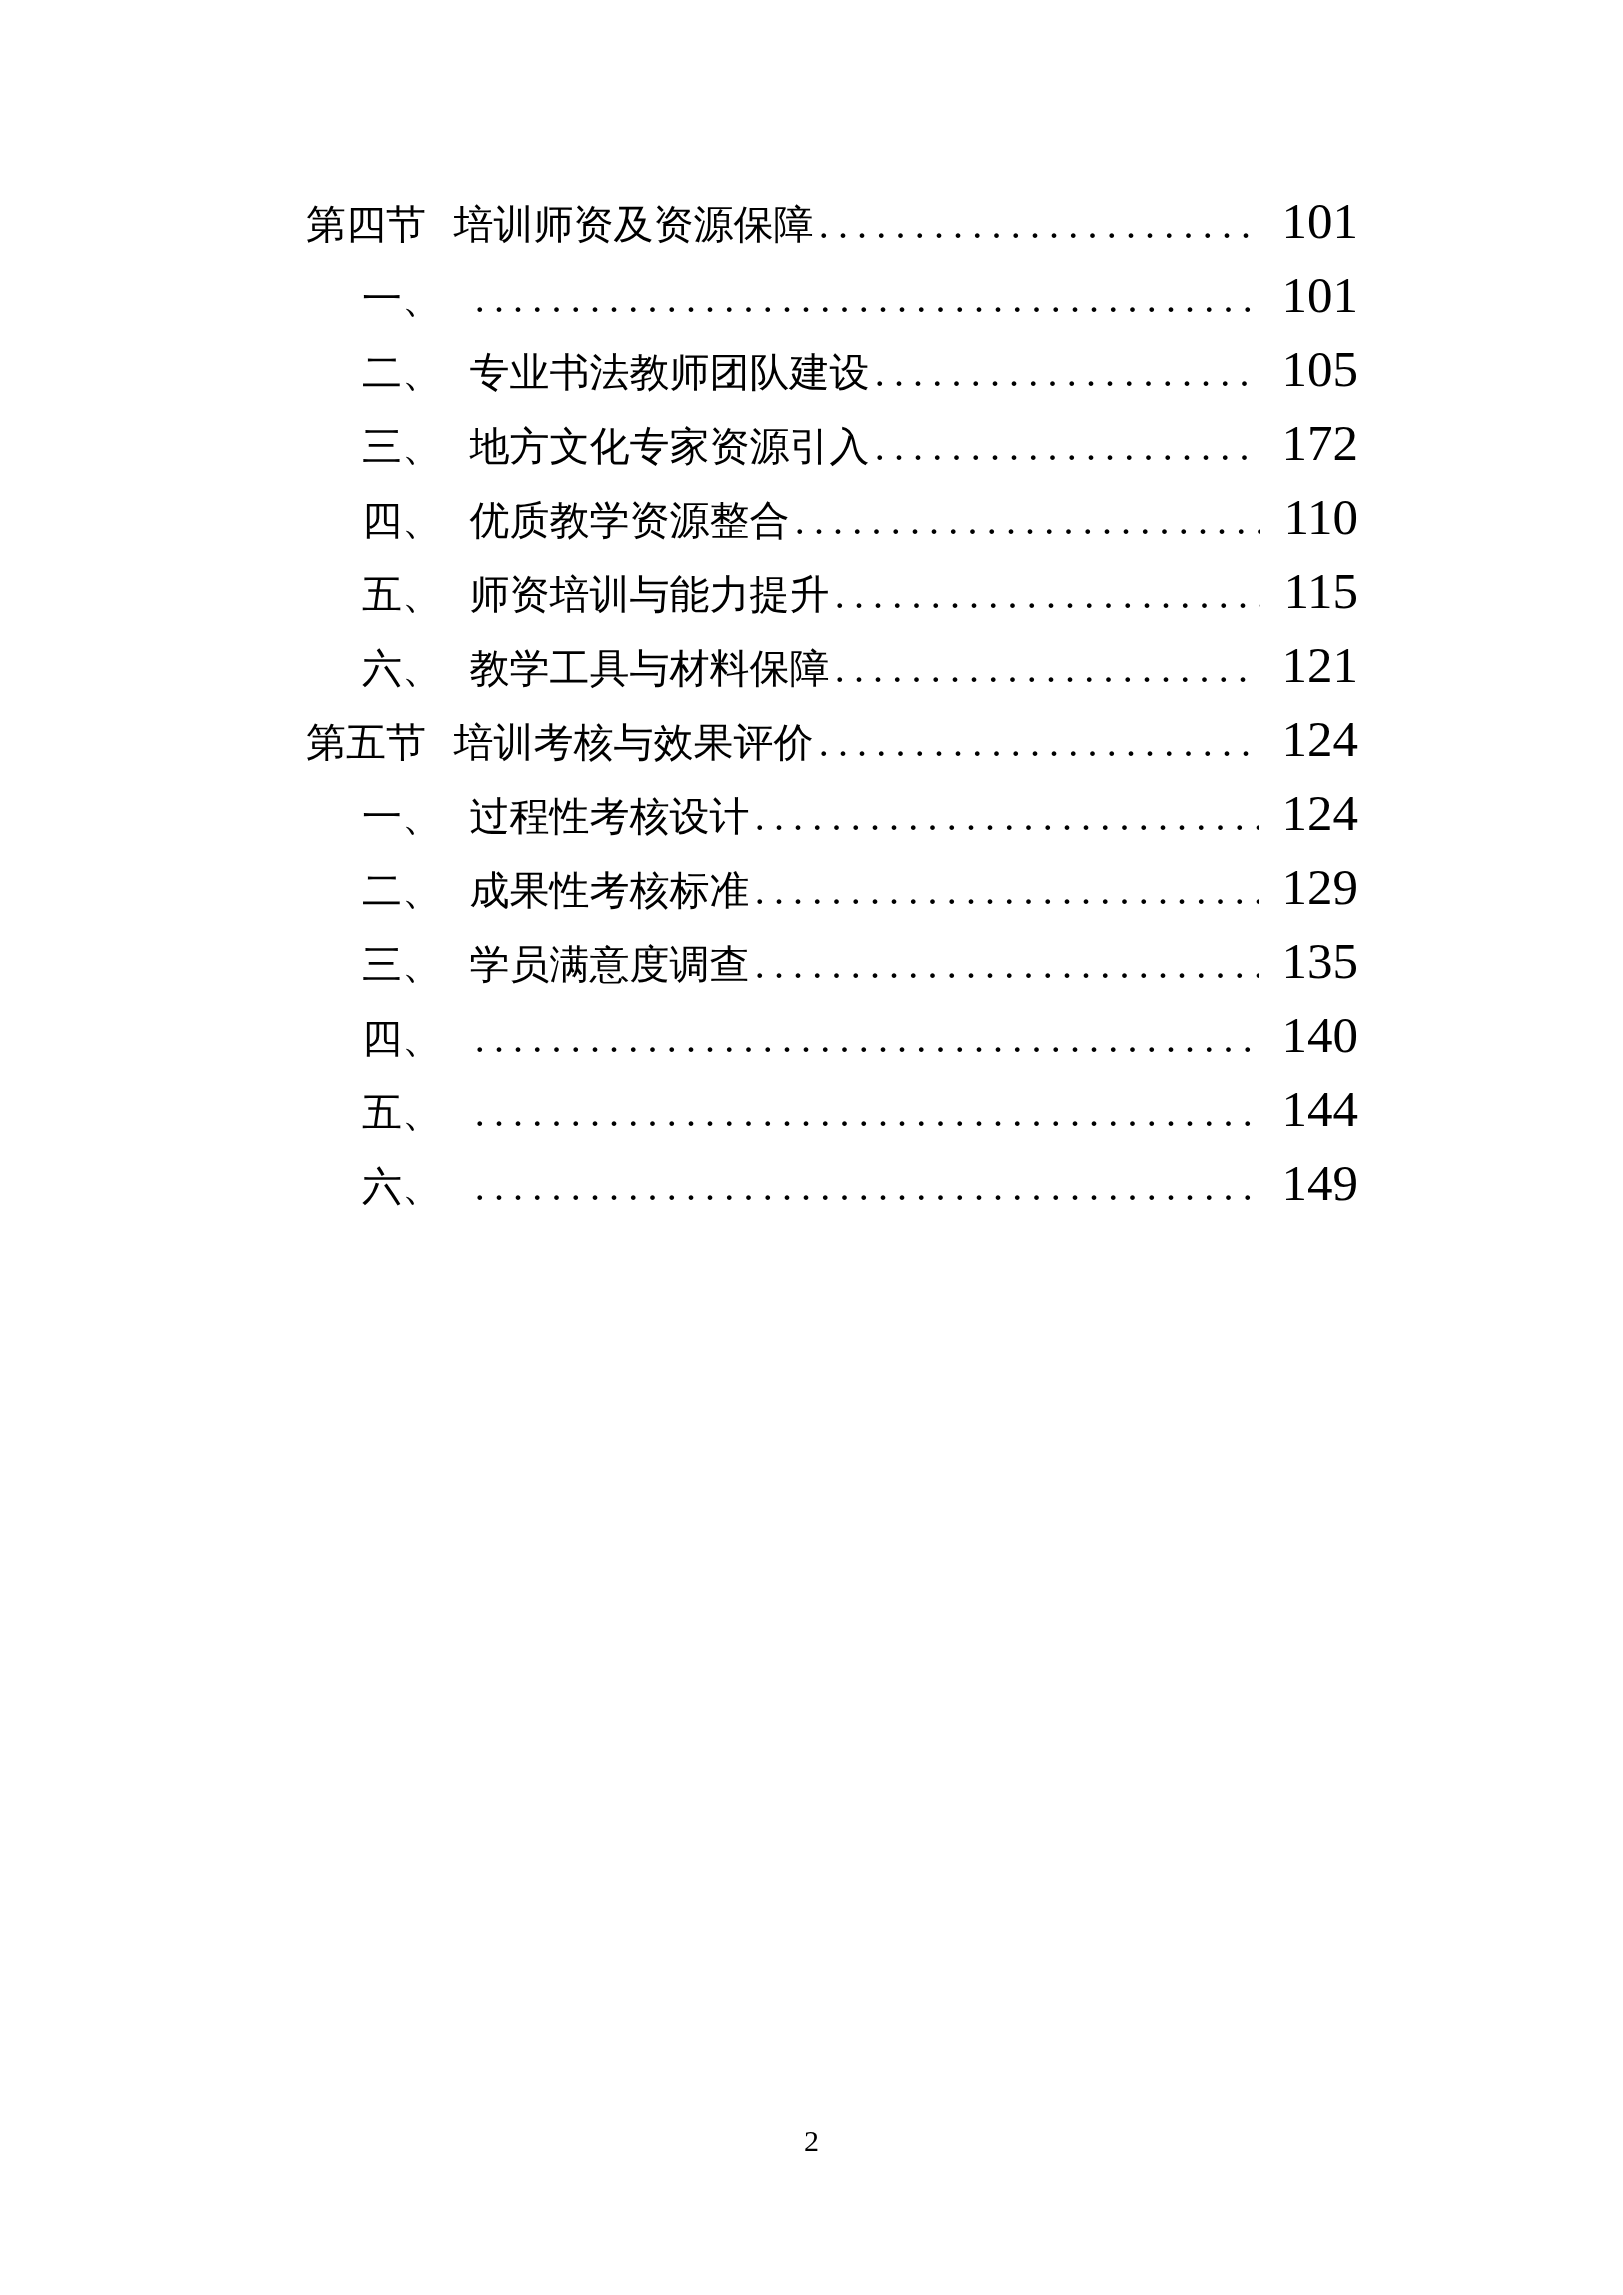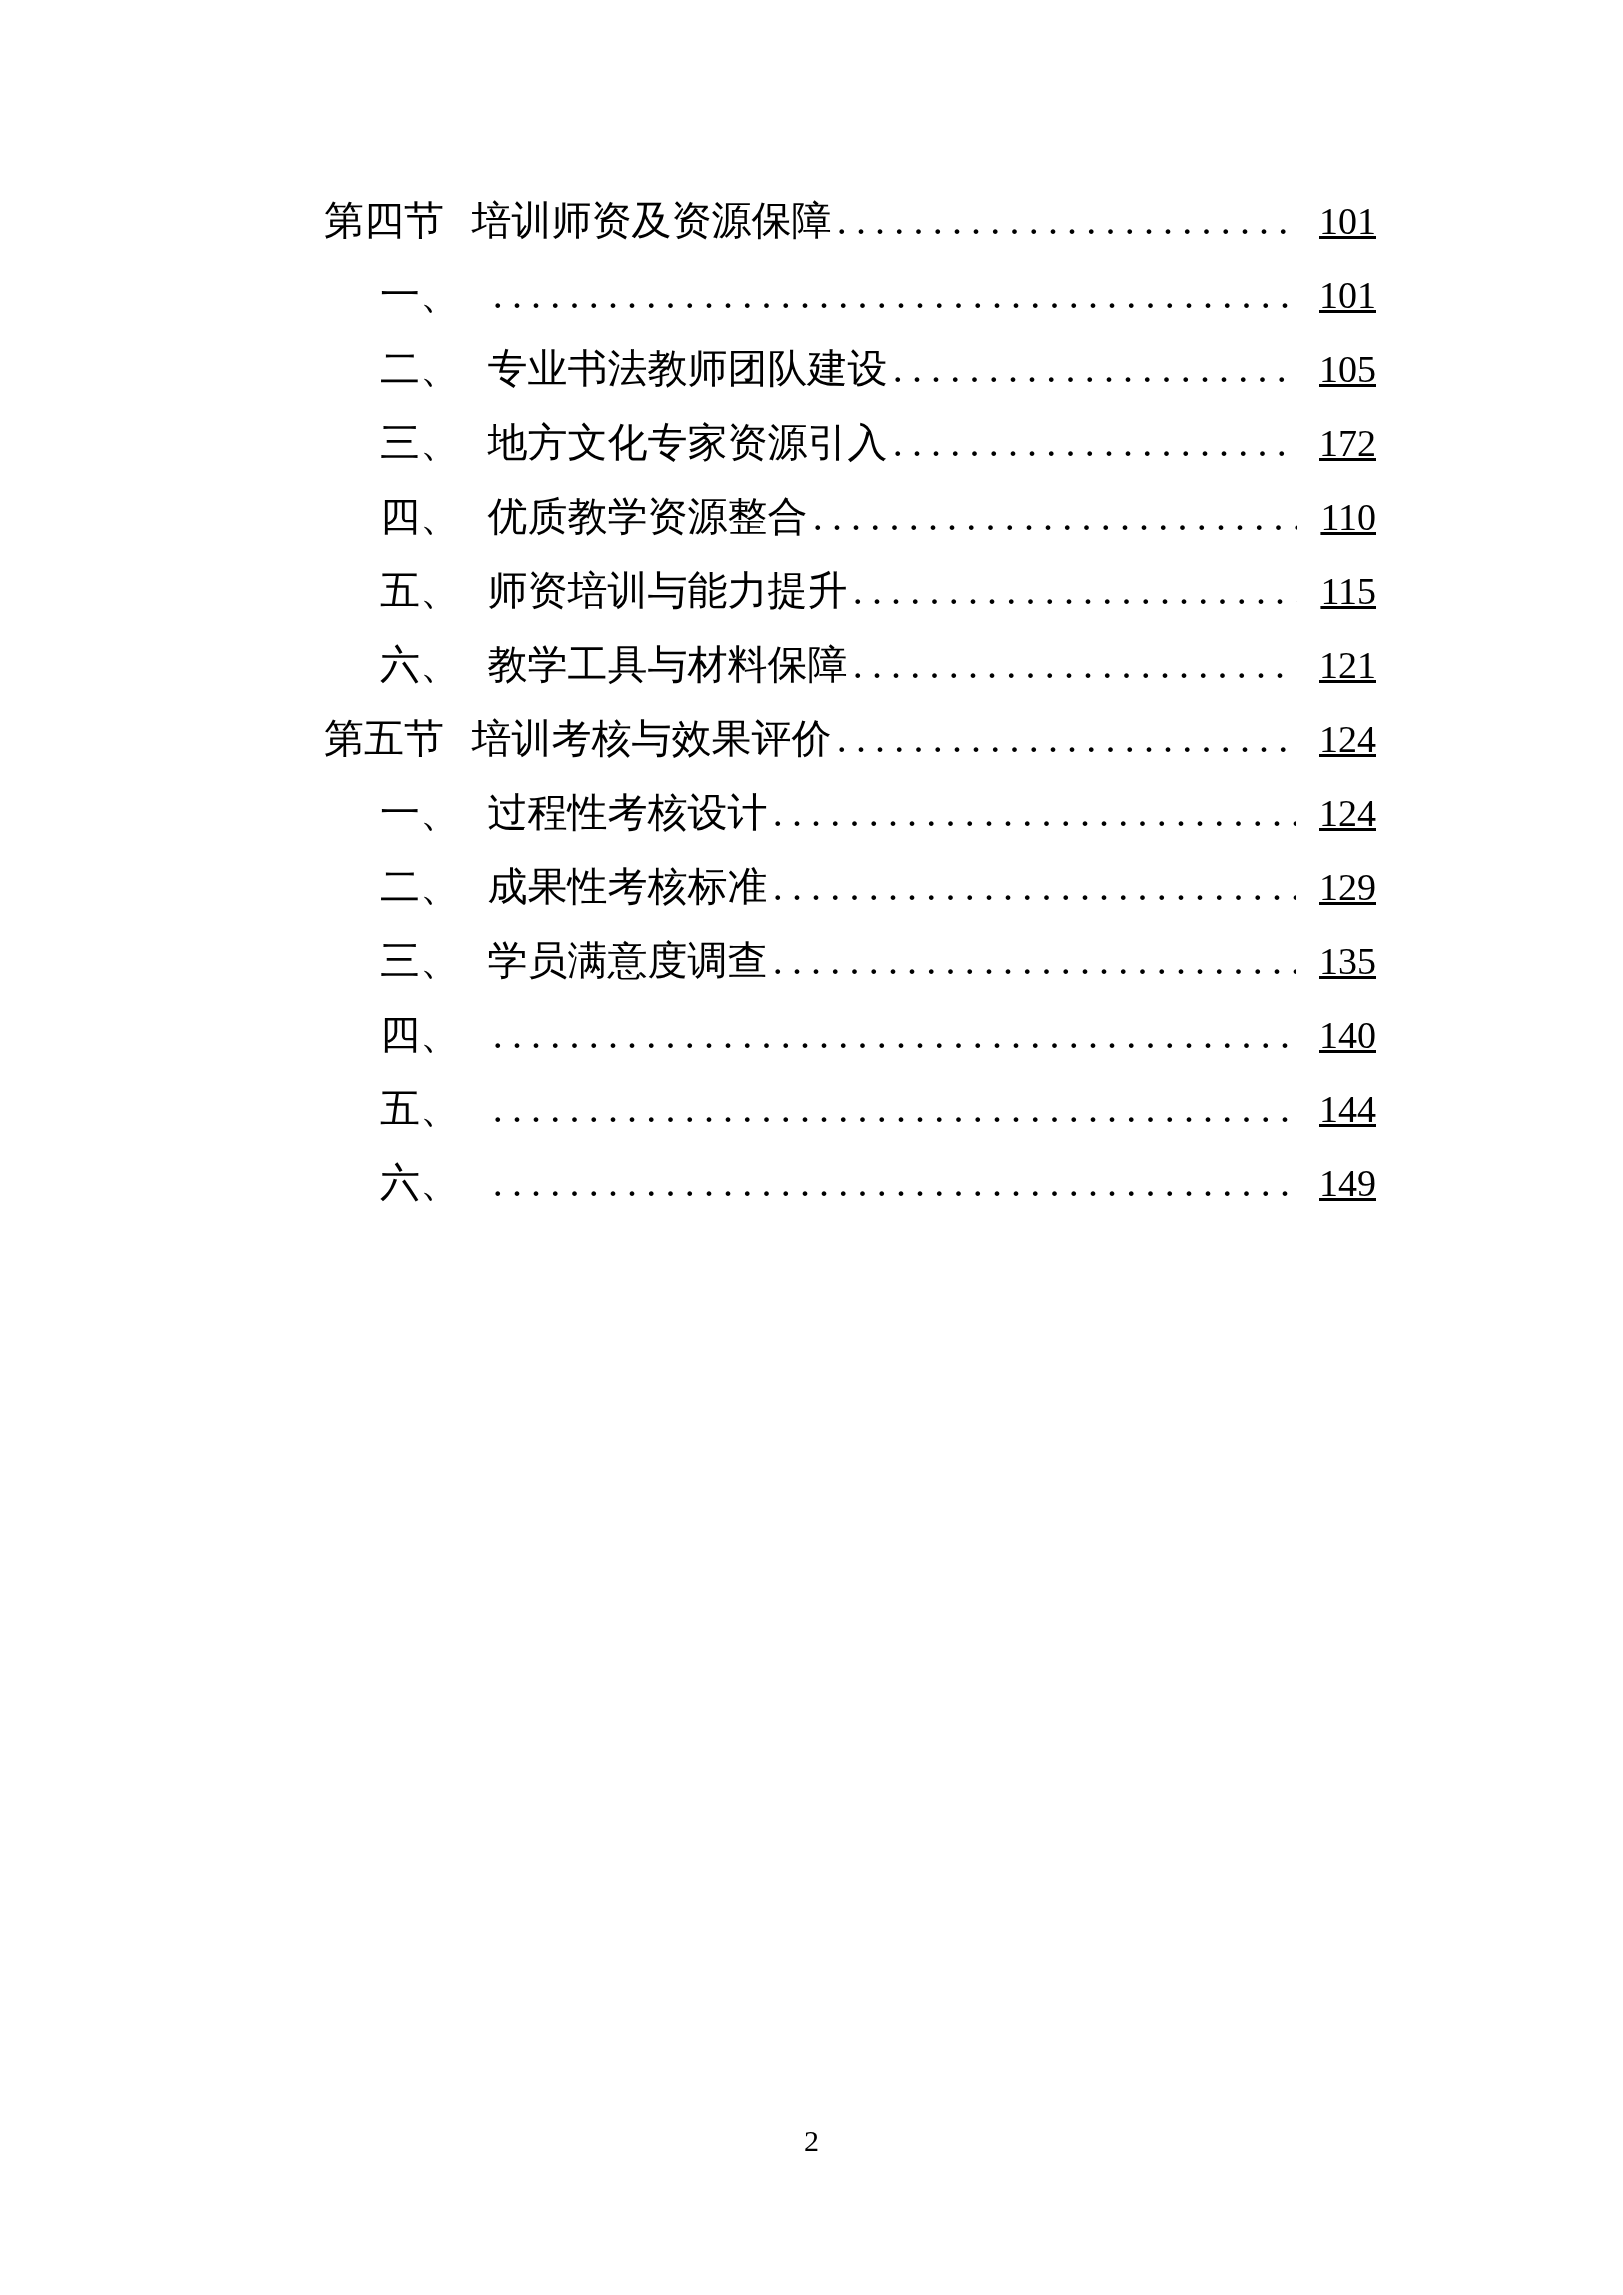--- a/index.html
+++ b/index.html
@@ -11,21 +11,21 @@
     position: relative;
     width: 1623px;
     height: 2295px;
     background: #ffffff;
     color: #000000;
     overflow: hidden;
     font-family: "Liberation Serif", "DejaVu Serif", serif;
   }
   .toc {
     position: absolute;
-    left: 324px;
+    left: 306px;
     top: 184px;
     width: 1052px;
   }
   .toc-row {
     display: flex;
     align-items: baseline;
     height: 74px;
     line-height: 74px;
     font-size: 40px;
     white-space: nowrap;
@@ -48,22 +48,21 @@
     margin-left: 5.2px;
   }
   .toc-leader::after {
     content: "................................................................................";
     letter-spacing: 9.2px;
     font-size: 40px;
   }
   .toc-page {
     flex: none;
     margin-left: 23px;
-    font-size: 38px;
-    text-decoration: underline;
+    font-size: 51px;
   }
   .footer {
     position: absolute;
     left: 0;
     top: 2123px;
     width: 100%;
     text-align: center;
     font-size: 30px;
     line-height: 1.2;
   }

